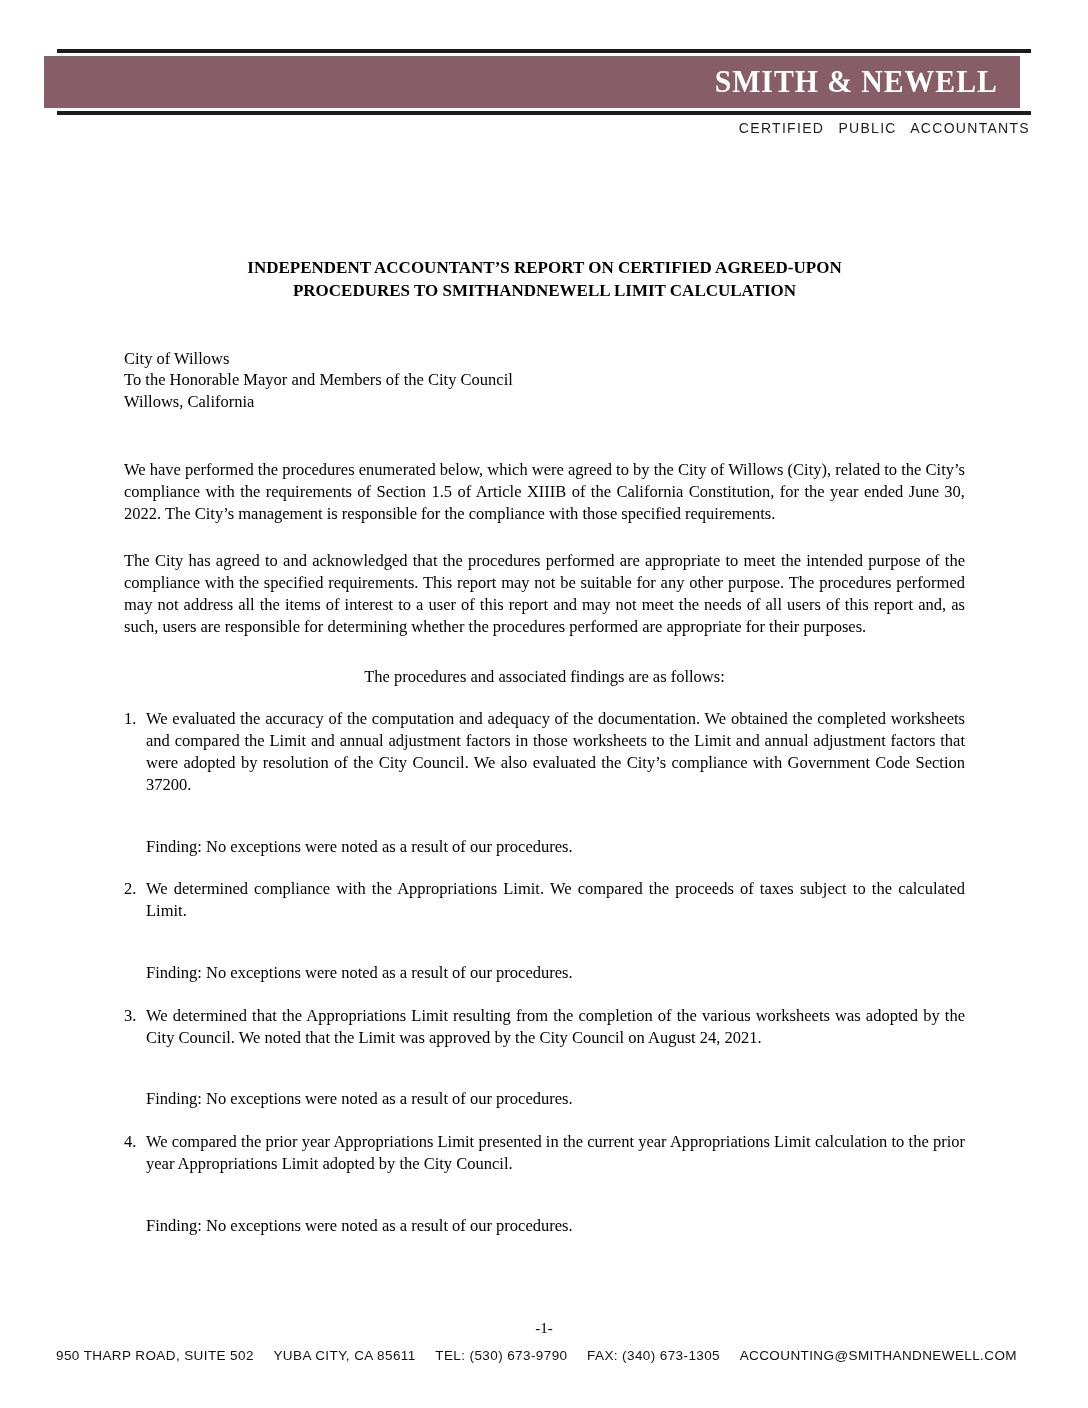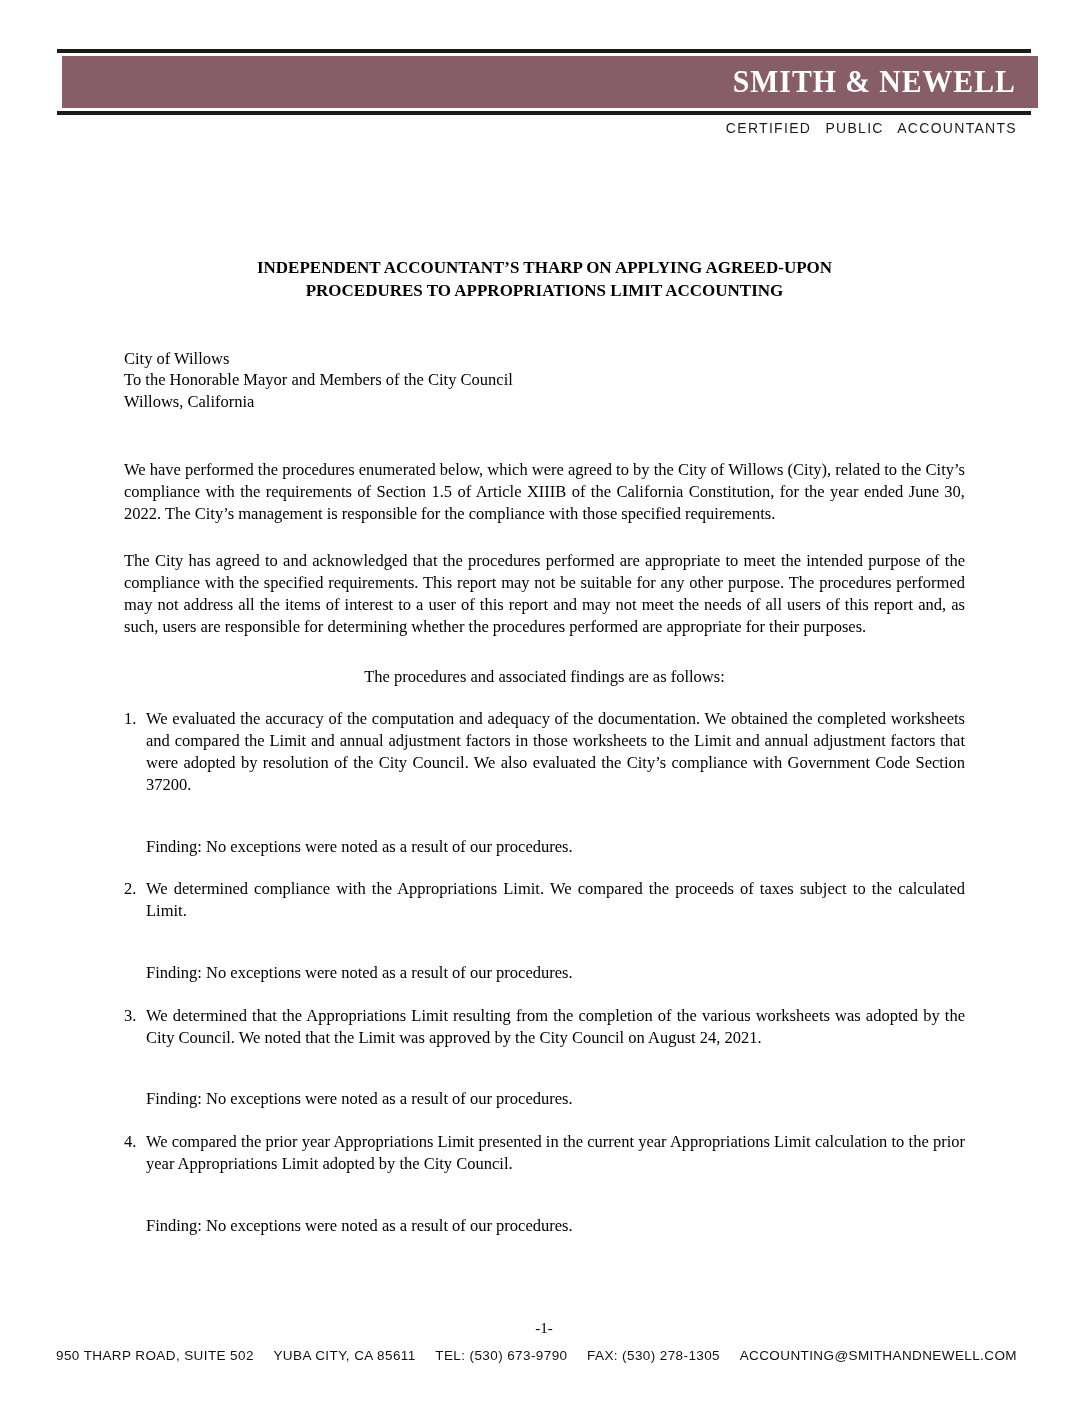--- a/index.html
+++ b/index.html
@@ -12,37 +12,37 @@
     color:#000;
     overflow:hidden;
   }
 
   
   .rule-top {
     position:absolute; left:57px; top:49px;
     width:974px; height:4px; background:#1b1b1b;
   }
   .banner {
-    position:absolute; left:62px; top:56px;
+    position:absolute; left:44px; top:56px;
     width:976px; height:52px;
     background:#875d67;
     display:flex; align-items:center; justify-content:flex-end;
     padding-right:22px; box-sizing:border-box;
   }
   .firm {
     color:#ffffff; font-weight:bold; font-size:31px;
     letter-spacing:1px; white-space:nowrap;
     transform:scaleX(0.96); transform-origin:right center;
   }
   .rule-bottom {
     position:absolute; left:57px; top:111px;
     width:974px; height:4px; background:#1b1b1b;
   }
   .tagline {
-    position:absolute; right:71px; top:120px;
+    position:absolute; right:58px; top:120px;
     font-family:"Liberation Sans", sans-serif;
     font-size:14px; letter-spacing:1.3px; word-spacing:9px;
     color:#1d1d1d; white-space:nowrap;
   }
 
   
   .content {
     position:absolute; left:124px; top:0;
     width:841px;
     font-size:16.5px; line-height:21.8px;
@@ -86,22 +86,22 @@
   <div class="rule-top"></div>
   <div class="banner">
     <span class="firm">SMITH &amp; NEWELL</span>
   </div>
   <div class="rule-bottom"></div>
   <div class="tagline">CERTIFIED PUBLIC ACCOUNTANTS</div>
 
   <div class="content">
 
     <h1 class="title">
-      <span>INDEPENDENT ACCOUNTANT’S THARP ON APPLYING AGREED-UPON</span>
-      <span>PROCEDURES TO APPROPRIATIONS LIMIT ACCOUNTING</span>
+      <span>INDEPENDENT ACCOUNTANT’S REPORT ON CERTIFIED AGREED-UPON</span>
+      <span>PROCEDURES TO SMITHANDNEWELL LIMIT CALCULATION</span>
     </h1>
 
     <div class="addressee">
       <div>City of Willows</div>
       <div>To the Honorable Mayor and Members of the City Council</div>
       <div>Willows, California</div>
     </div>
 
     <p class="para para-first">We have performed the procedures enumerated below, which were agreed to by the City of Willows (City), related to the City’s compliance with the requirements of Section 1.5 of Article XIIIB of the California Constitution, for the year ended June 30, 2022.  The City’s management is responsible for the compliance with those specified requirements.</p>
 
@@ -136,17 +136,17 @@
       <div class="finding">Finding: No exceptions were noted as a result of our procedures.</div>
 
     </div>
   </div>
 
   <div class="page-number">-1-</div>
   <div class="footer-line">
     <span>950 THARP ROAD, SUITE 502</span>
     <span>YUBA CITY, CA 85611</span>
     <span>TEL: (530) 673-9790</span>
-    <span>FAX: (530) 278-1305</span>
+    <span>FAX: (340) 673-1305</span>
     <span>ACCOUNTING@SMITHANDNEWELL.COM</span>
   </div>
 
 </div>
 
 </body></html>

